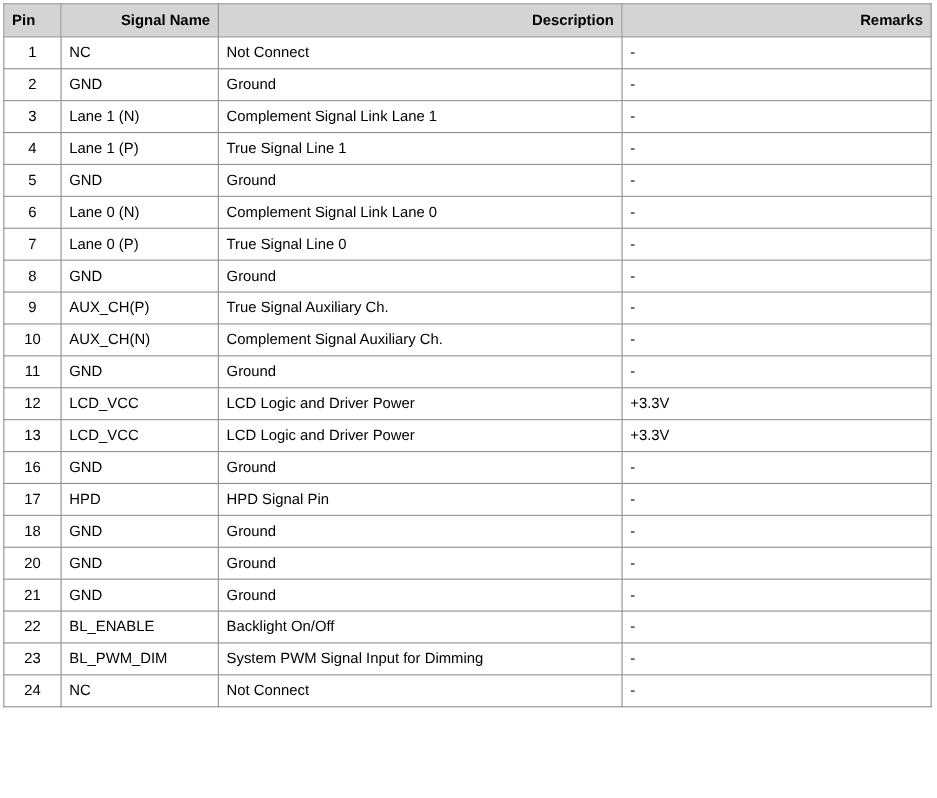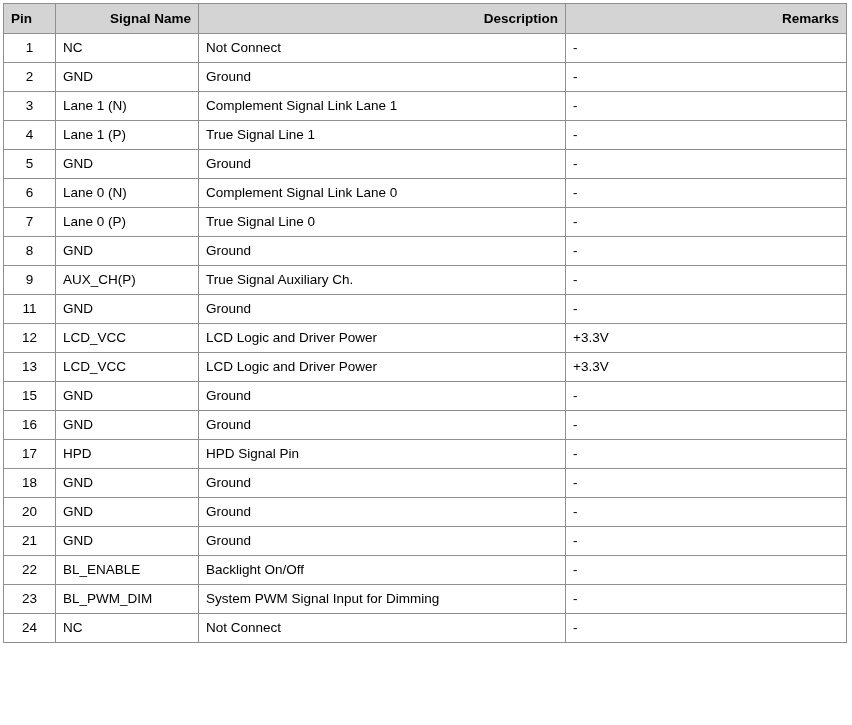--- a/index.html
+++ b/index.html
@@ -126,42 +126,42 @@
           <td>Ground</td>
           <td>-</td>
         </tr>
         <tr>
           <td class="cell-pin">9</td>
           <td>AUX_CH(P)</td>
           <td>True Signal Auxiliary Ch.</td>
           <td>-</td>
         </tr>
         <tr>
+          <td class="cell-pin">10</td>
+          <td>AUX_CH(N)</td>
+          <td>Complement Signal Auxiliary Ch.</td>
+          <td>-</td>
+        </tr>
+        <tr>
           <td class="cell-pin">11</td>
           <td>GND</td>
           <td>Ground</td>
           <td>-</td>
         </tr>
         <tr>
           <td class="cell-pin">12</td>
           <td>LCD_VCC</td>
           <td>LCD Logic and Driver Power</td>
           <td>+3.3V</td>
         </tr>
         <tr>
           <td class="cell-pin">13</td>
           <td>LCD_VCC</td>
           <td>LCD Logic and Driver Power</td>
           <td>+3.3V</td>
-        </tr>
-        <tr>
-          <td class="cell-pin">15</td>
-          <td>GND</td>
-          <td>Ground</td>
-          <td>-</td>
         </tr>
         <tr>
           <td class="cell-pin">16</td>
           <td>GND</td>
           <td>Ground</td>
           <td>-</td>
         </tr>
         <tr>
           <td class="cell-pin">17</td>
           <td>HPD</td>

